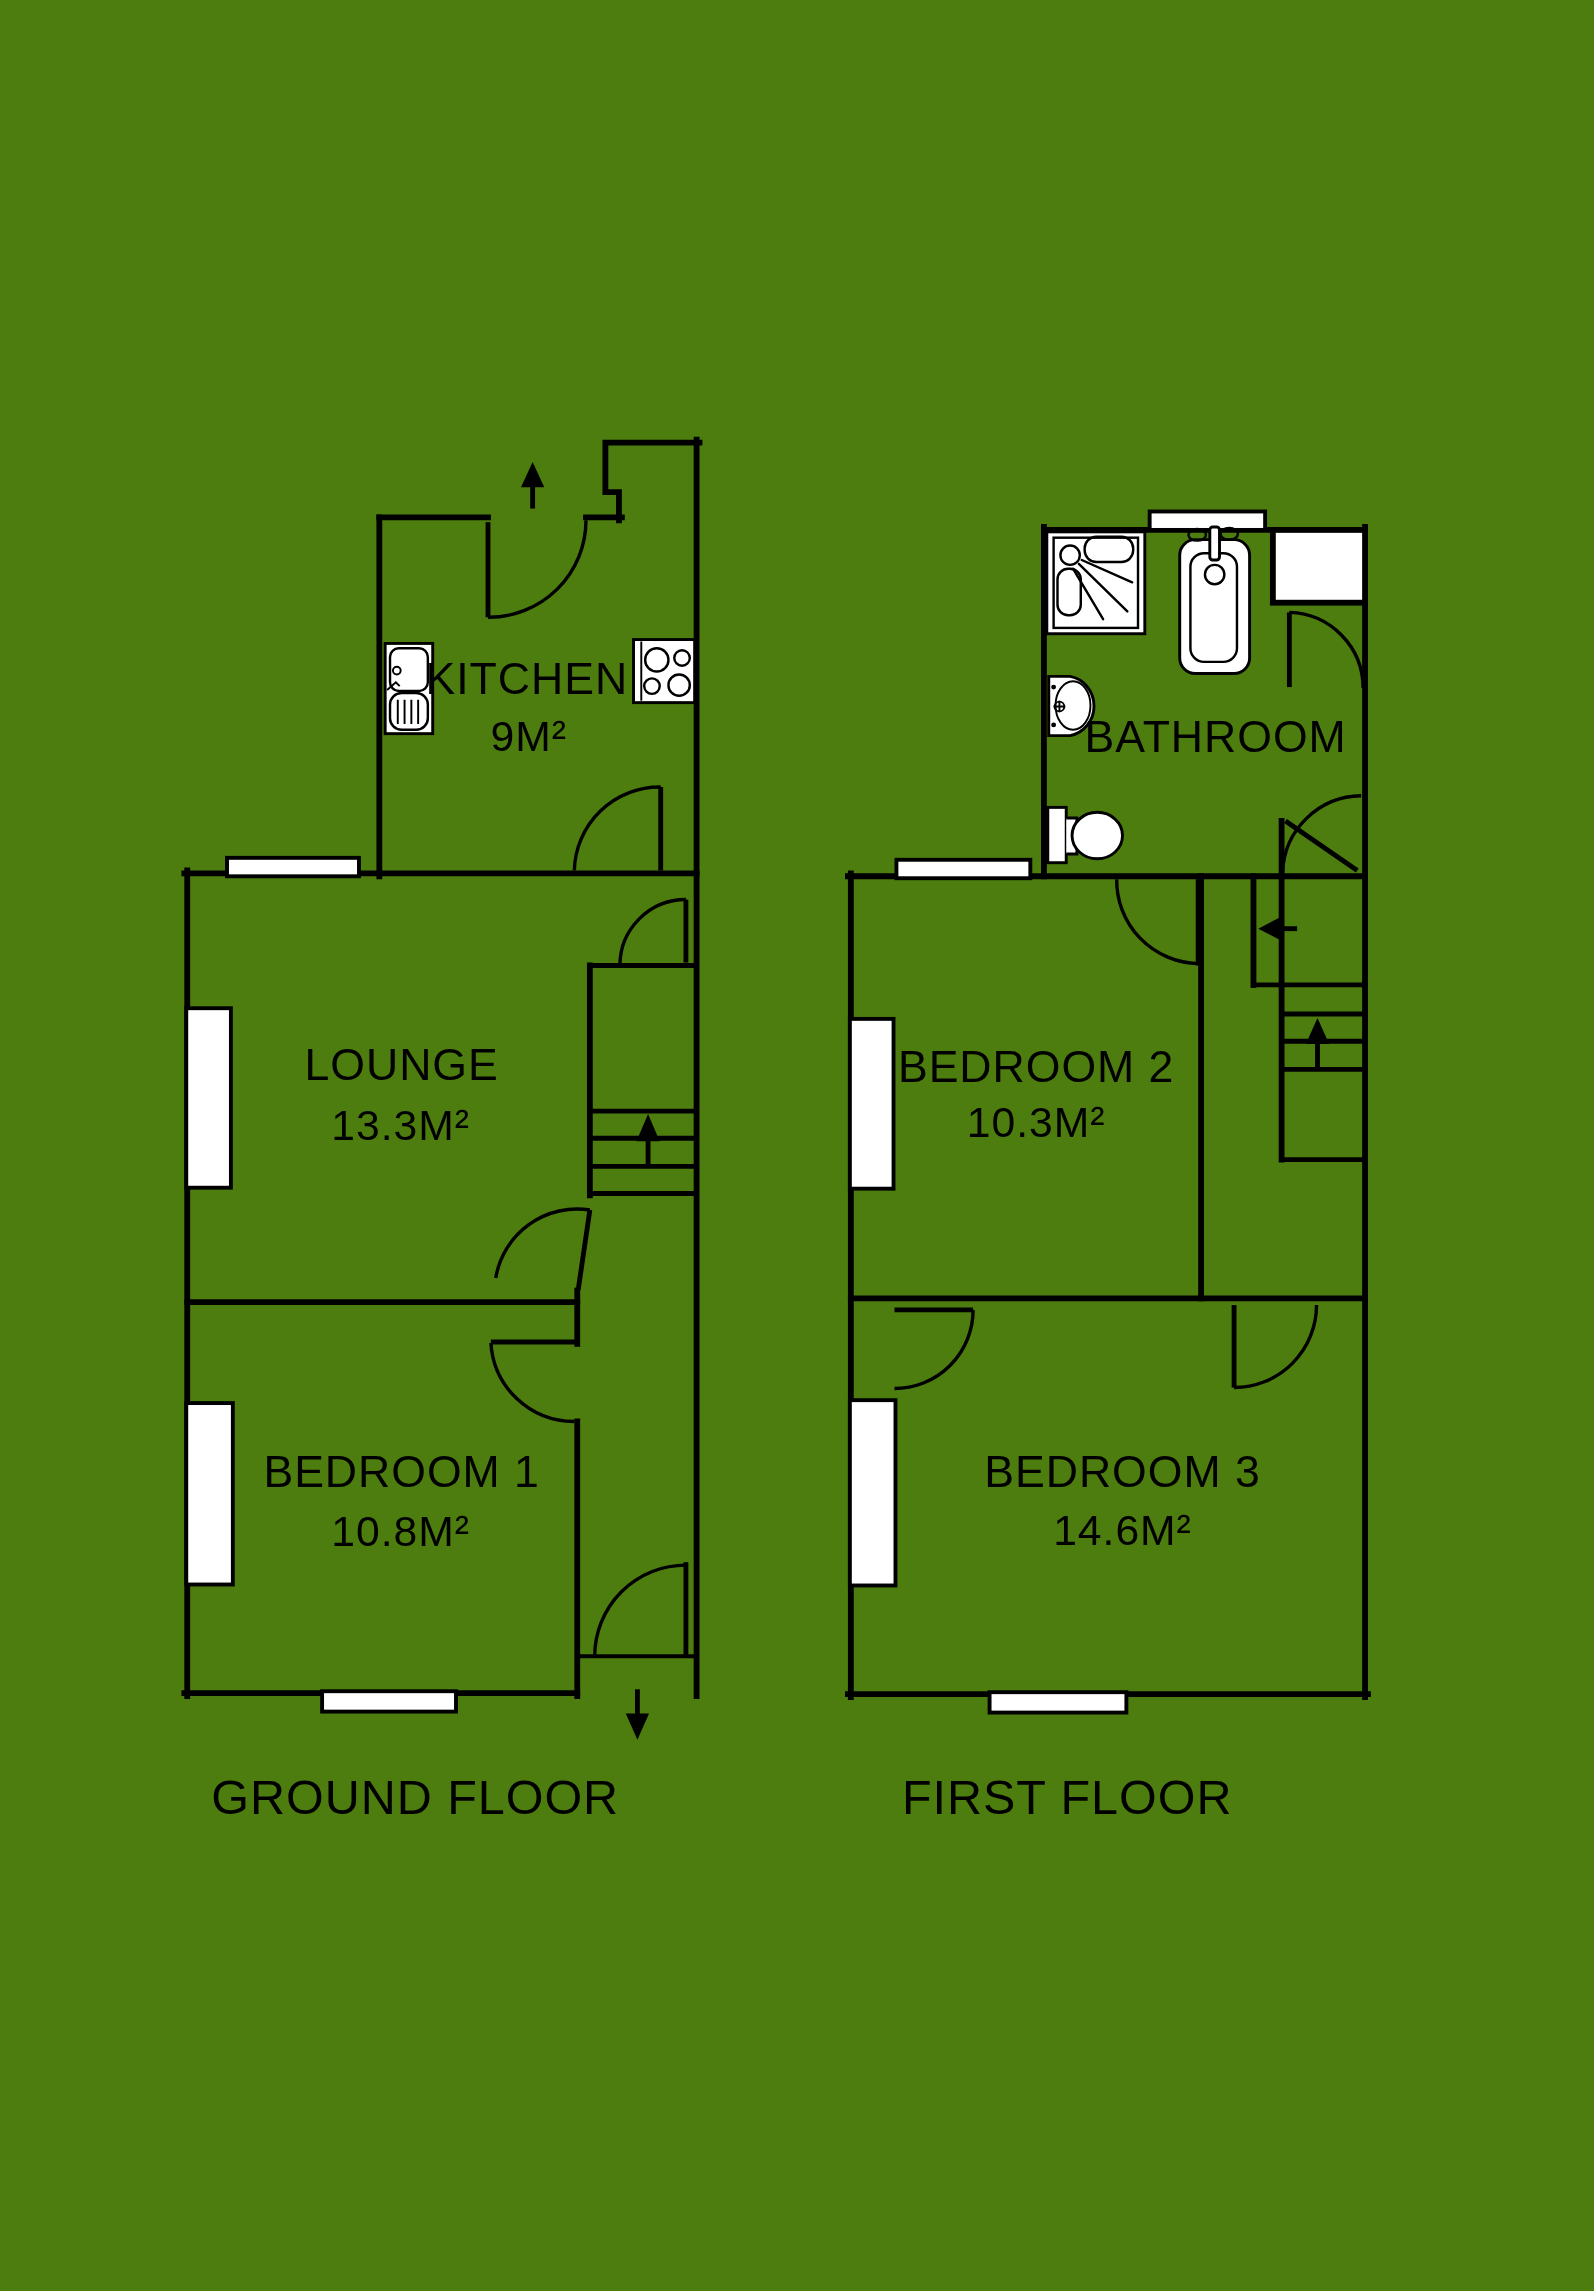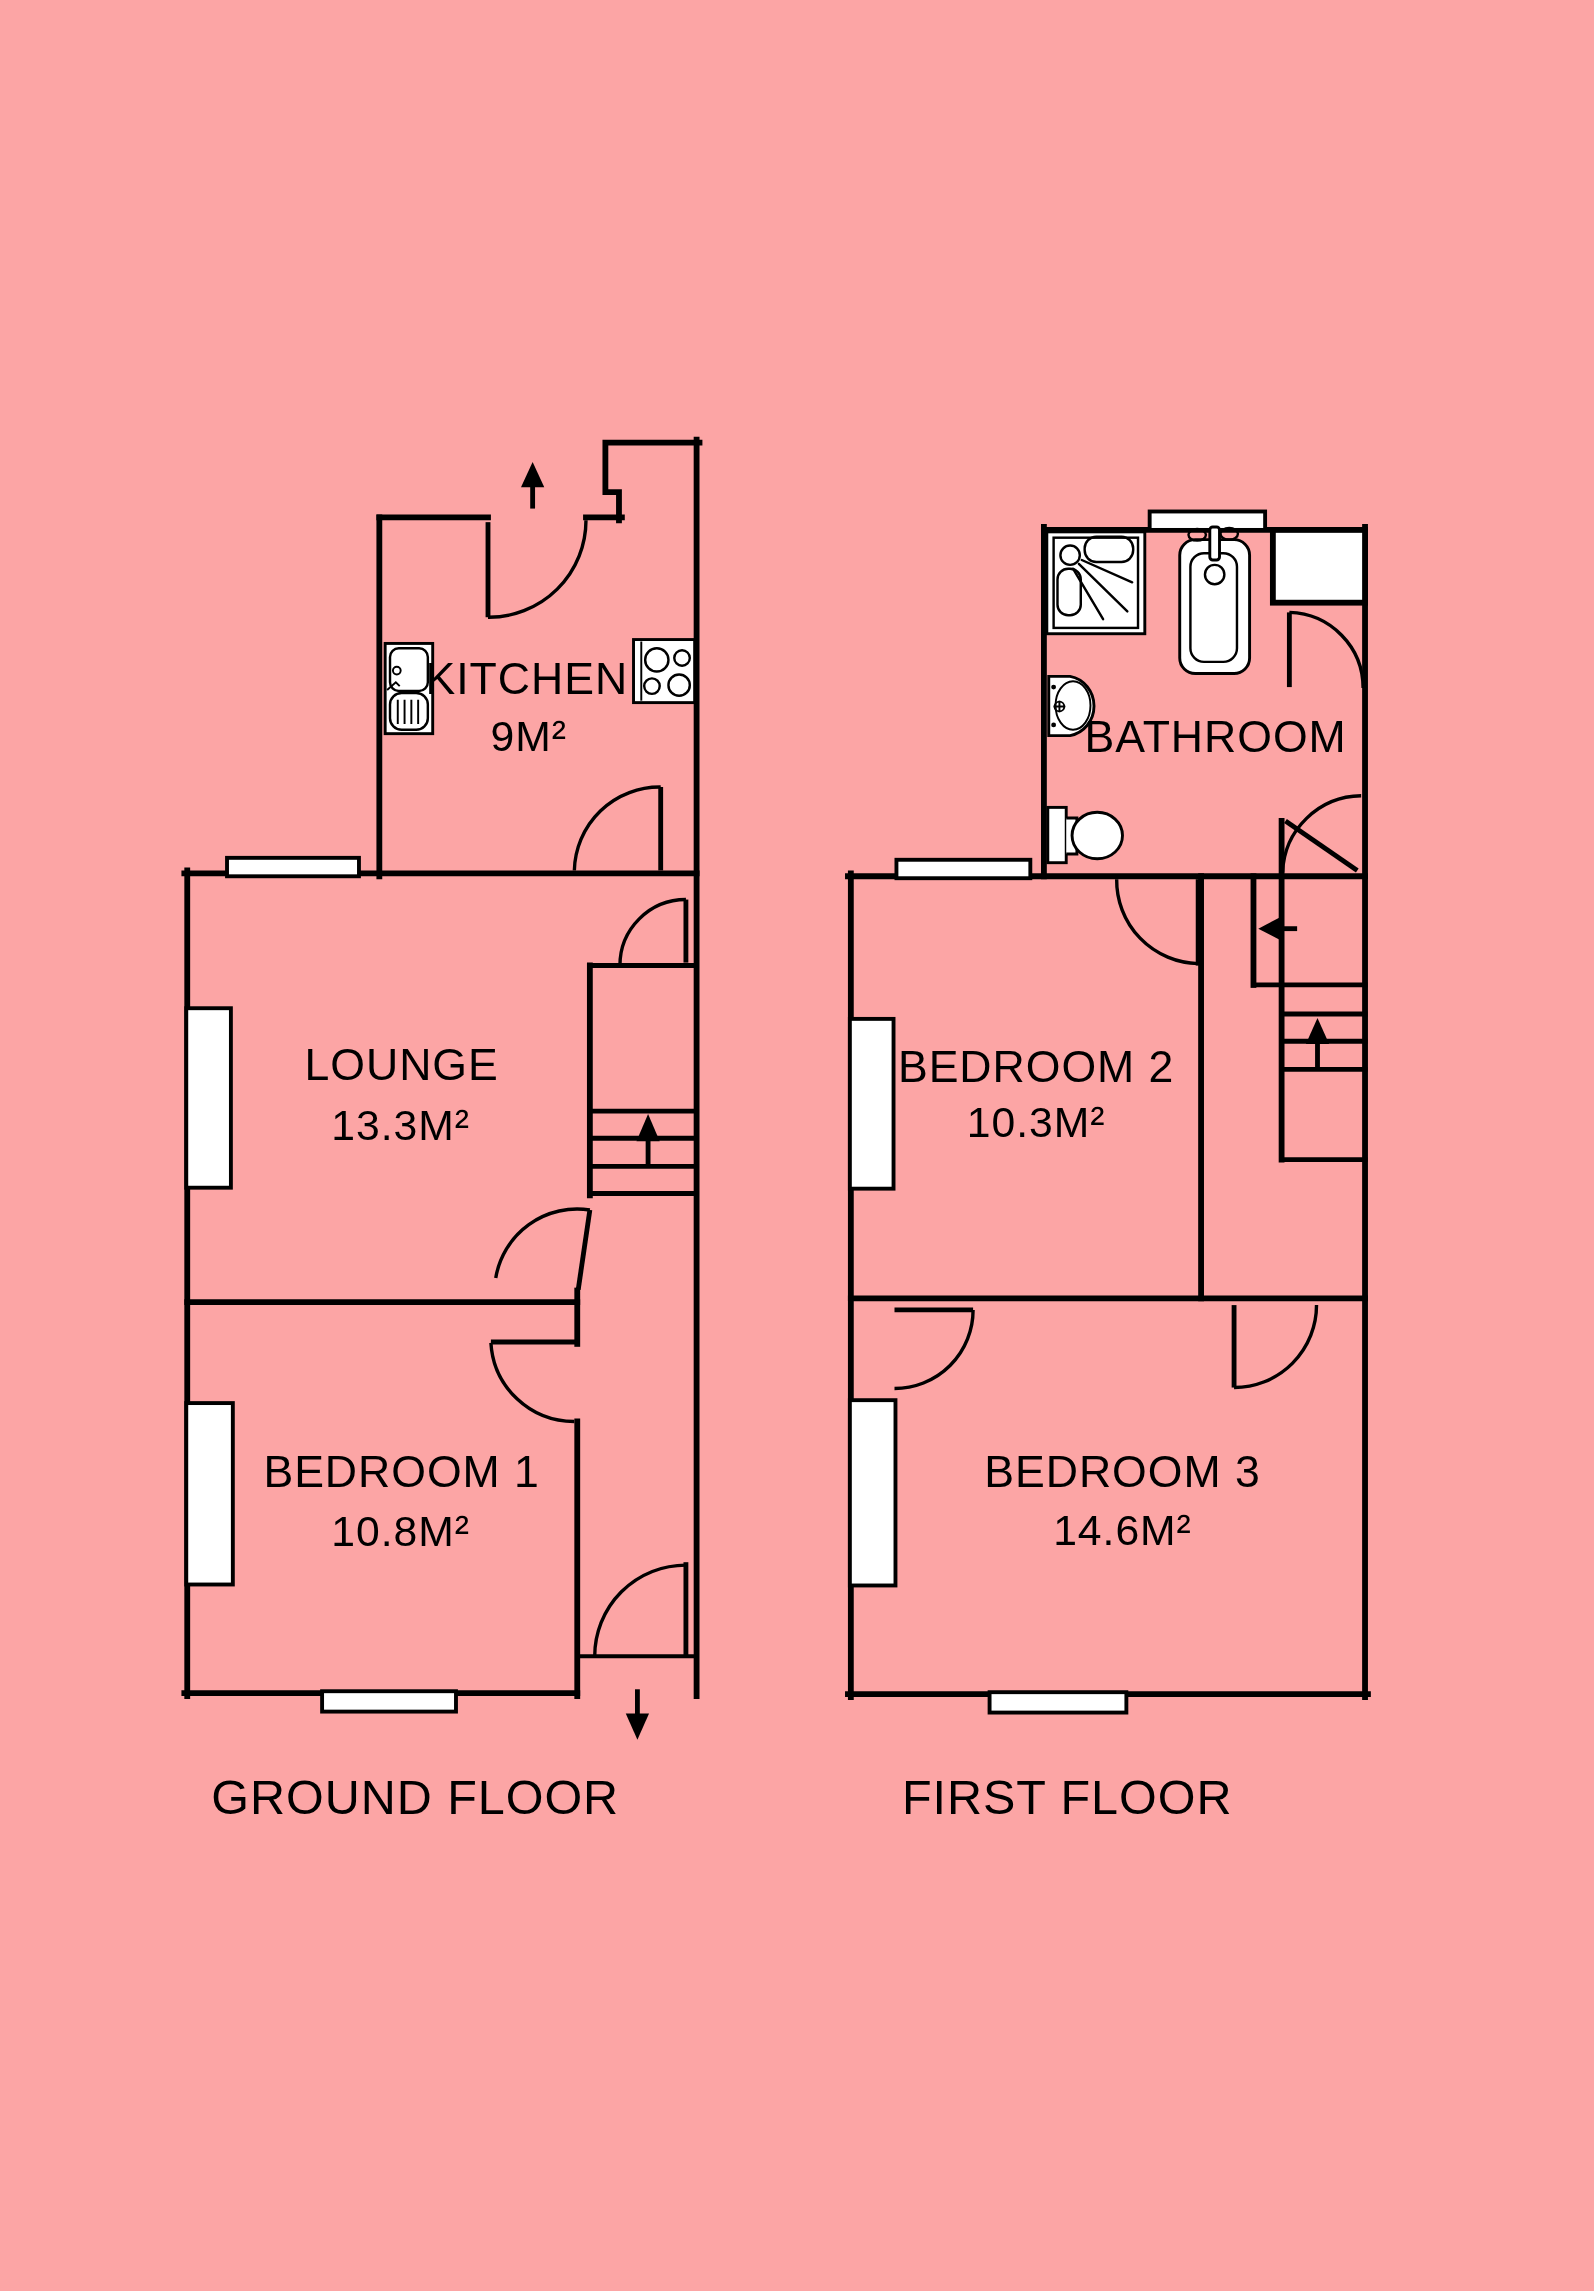--- a/index.html
+++ b/index.html
@@ -1,16 +1,16 @@
 <!DOCTYPE html>
 <html><head>
 <meta charset="utf-8">
 <style>
   html,body{margin:0;padding:0;background:#ffffff;}
-  .page{width:1594px;height:2291px;background:#fca5a5;position:relative;
+  .page{width:1594px;height:2291px;background:#4d7c0f;position:relative;
         font-family:"Liberation Sans", sans-serif;}
   svg{display:block;}
   .wall{stroke:#000;stroke-width:6;fill:none;stroke-linecap:square;}
   .thin{stroke:#000;stroke-width:5;fill:none;stroke-linecap:square;}
   .win{fill:#fff;stroke:#000;stroke-width:4;}
   .leaf{stroke:#000;stroke-width:5;fill:none;stroke-linecap:butt;}
   .arc{stroke:#000;stroke-width:3.5;fill:none;}
   .fix{stroke:#000;stroke-width:3;fill:#fff;}
   .fix2{stroke:#000;stroke-width:2.5;fill:none;}
   .fixthin{stroke:#000;stroke-width:2;fill:none;}

